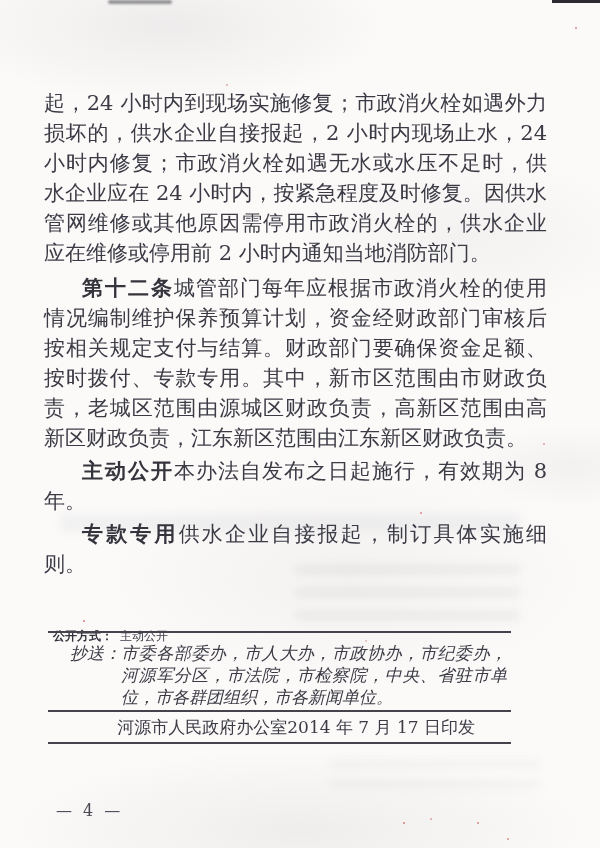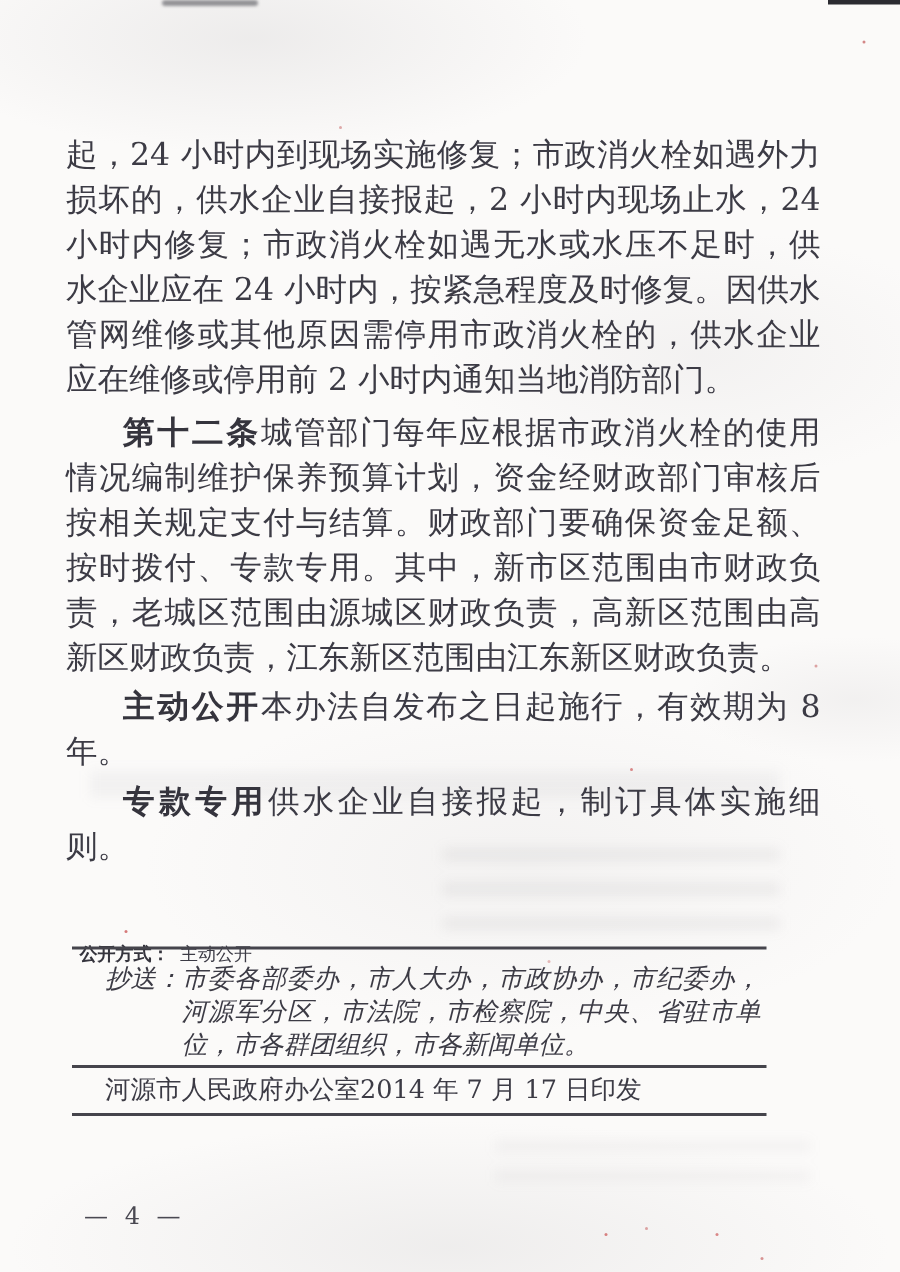--- a/index.html
+++ b/index.html
@@ -85,21 +85,21 @@
     font-size: 17px; color: #3c3b45;
   }
   .rule { height: 0; border-top: 2px solid #45444c; }
   .cc-row {
     display: flex; align-items: flex-start;
     padding: 9px 4px 2px 22px; line-height: 22px; font-style: italic;
   }
   .cc-label { flex: none; }
   .cc-text { flex: 1; text-align: justify; }
   .issue-row {
-    display: flex; justify-content: flex-start;
+    display: flex; justify-content: flex-end;
     padding: 3px 36px 3px 22px; line-height: 24px;
   }
 
   
   .page-number {
     position: absolute; left: 56px; top: 801px;
     font-size: 16px; letter-spacing: 3px; color: #4a4952;
   }
 </style>
 </head>

